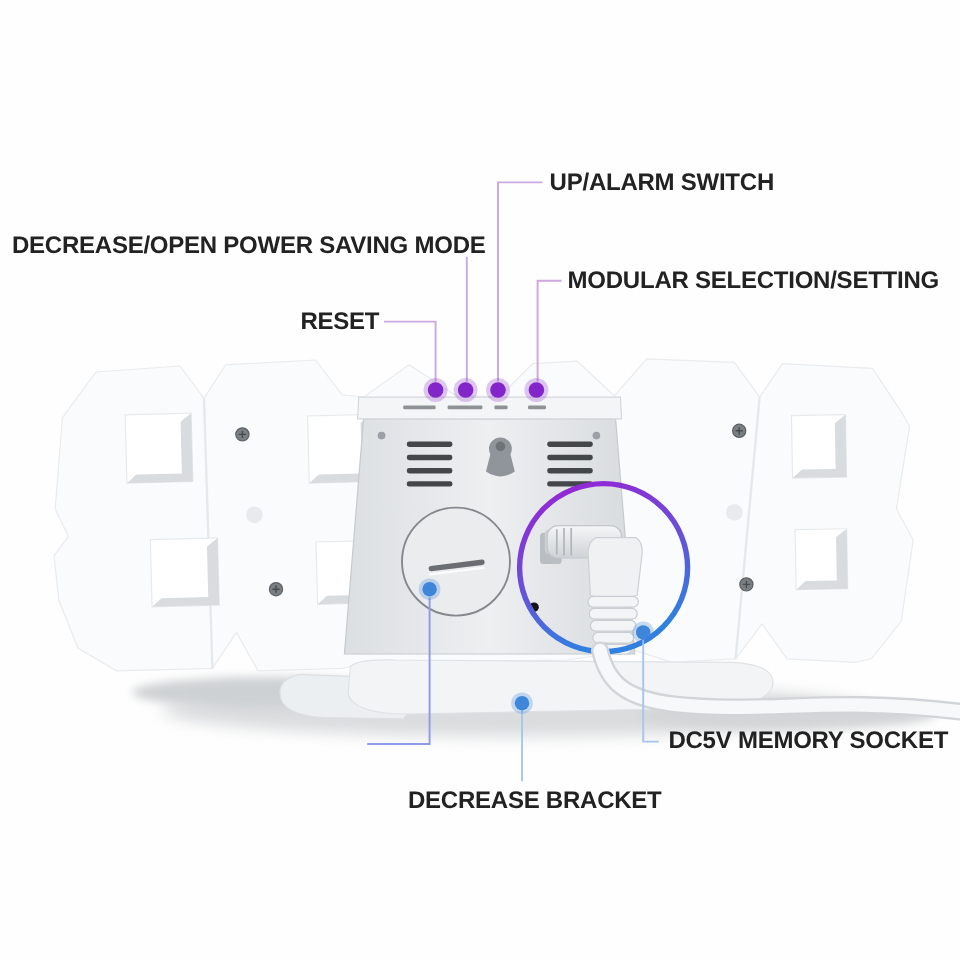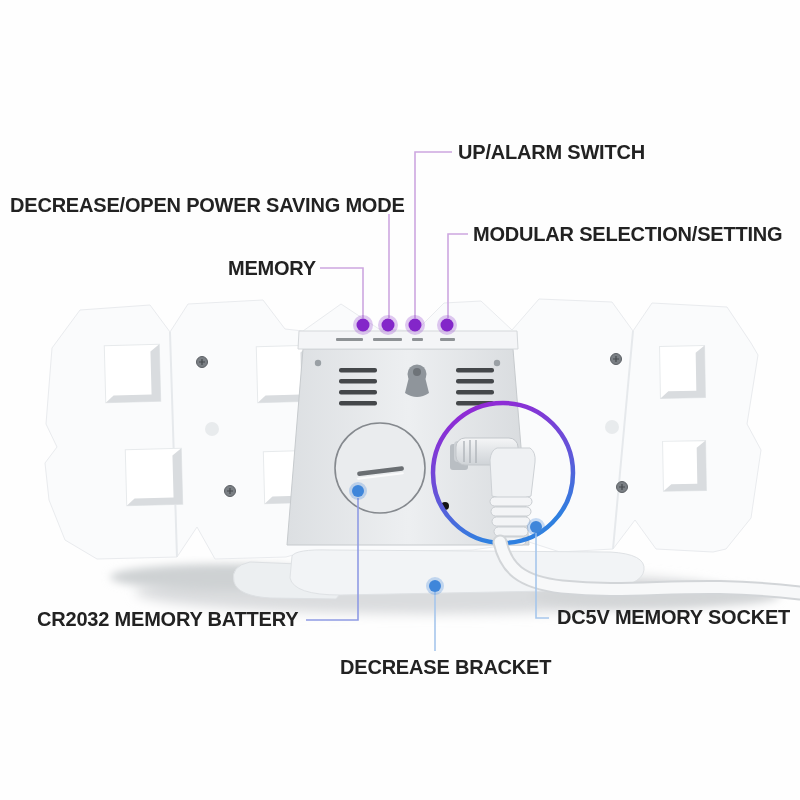--- a/index.html
+++ b/index.html
@@ -212,17 +212,16 @@
       <circle class="halo-bot" cx="536" cy="527" r="9"></circle>
         <circle class="dot-bot" cx="536" cy="527" r="6"></circle>
       <circle class="halo-bot" cx="435" cy="586" r="9"></circle>
         <circle class="dot-bot" cx="435" cy="586" r="6"></circle>
     </g>
   </svg>
 
   <div class="lbl" id="lbl-up">UP/ALARM SWITCH</div>
   <div class="lbl" id="lbl-decrease">DECREASE/OPEN POWER SAVING MODE</div>
   <div class="lbl" id="lbl-modular">MODULAR SELECTION/SETTING</div>
-  <div class="lbl" id="lbl-reset">MEMORY</div>
-  <div class="lbl" id="lbl-battery">CR2032 MEMORY BATTERY</div>
+  <div class="lbl" id="lbl-reset">RESET</div>
   <div class="lbl" id="lbl-dc5v">DC5V MEMORY SOCKET</div>
   <div class="lbl" id="lbl-bracket">DECREASE BRACKET</div>
 </div>
 
 </body></html>

